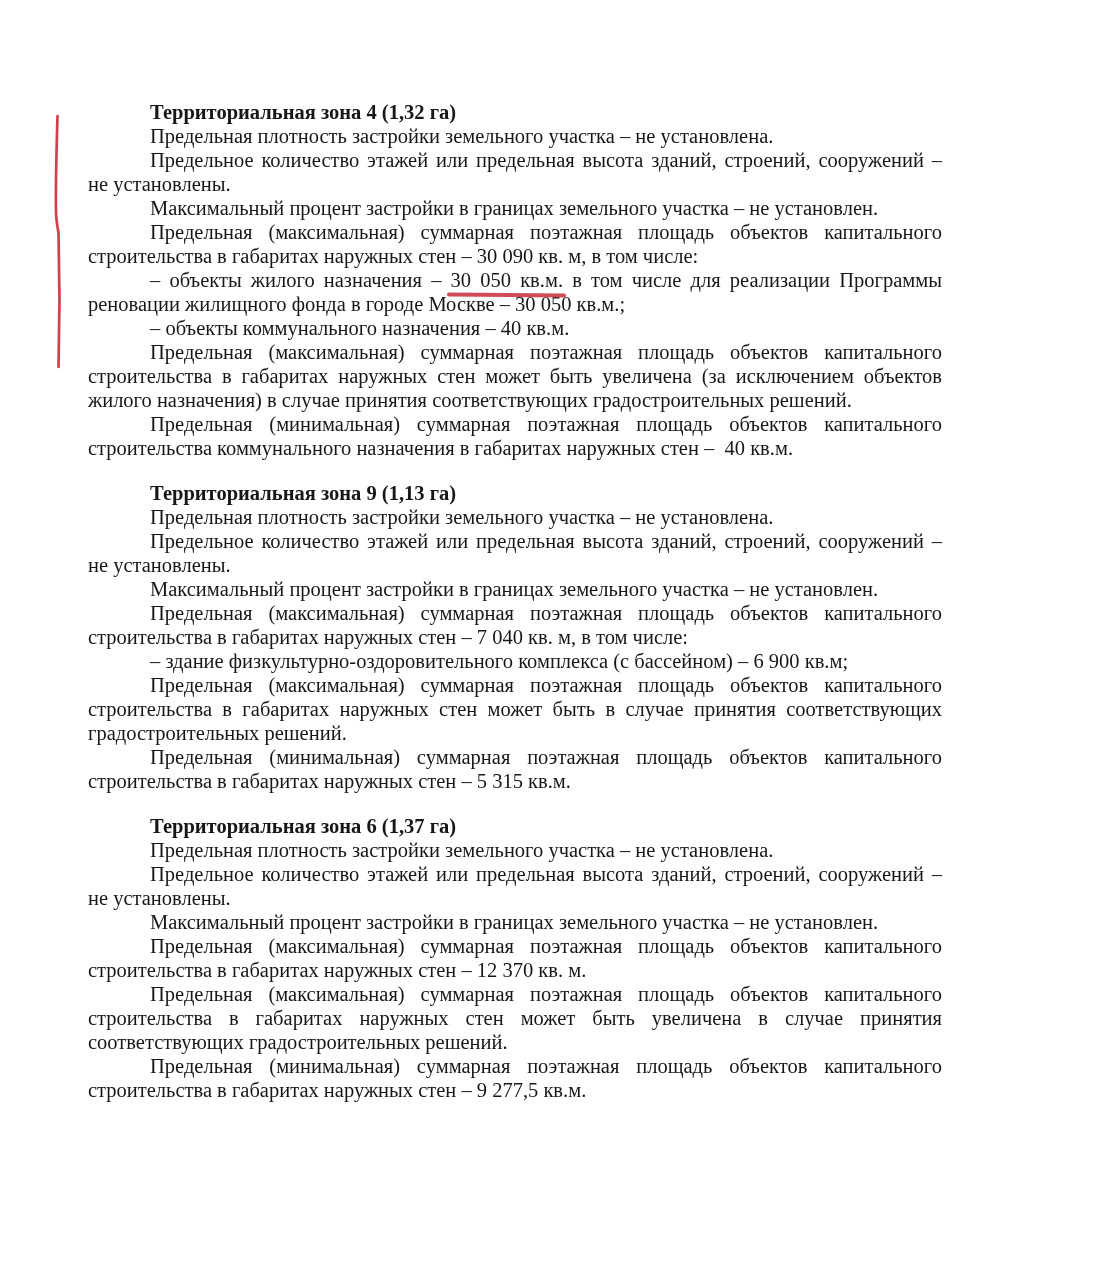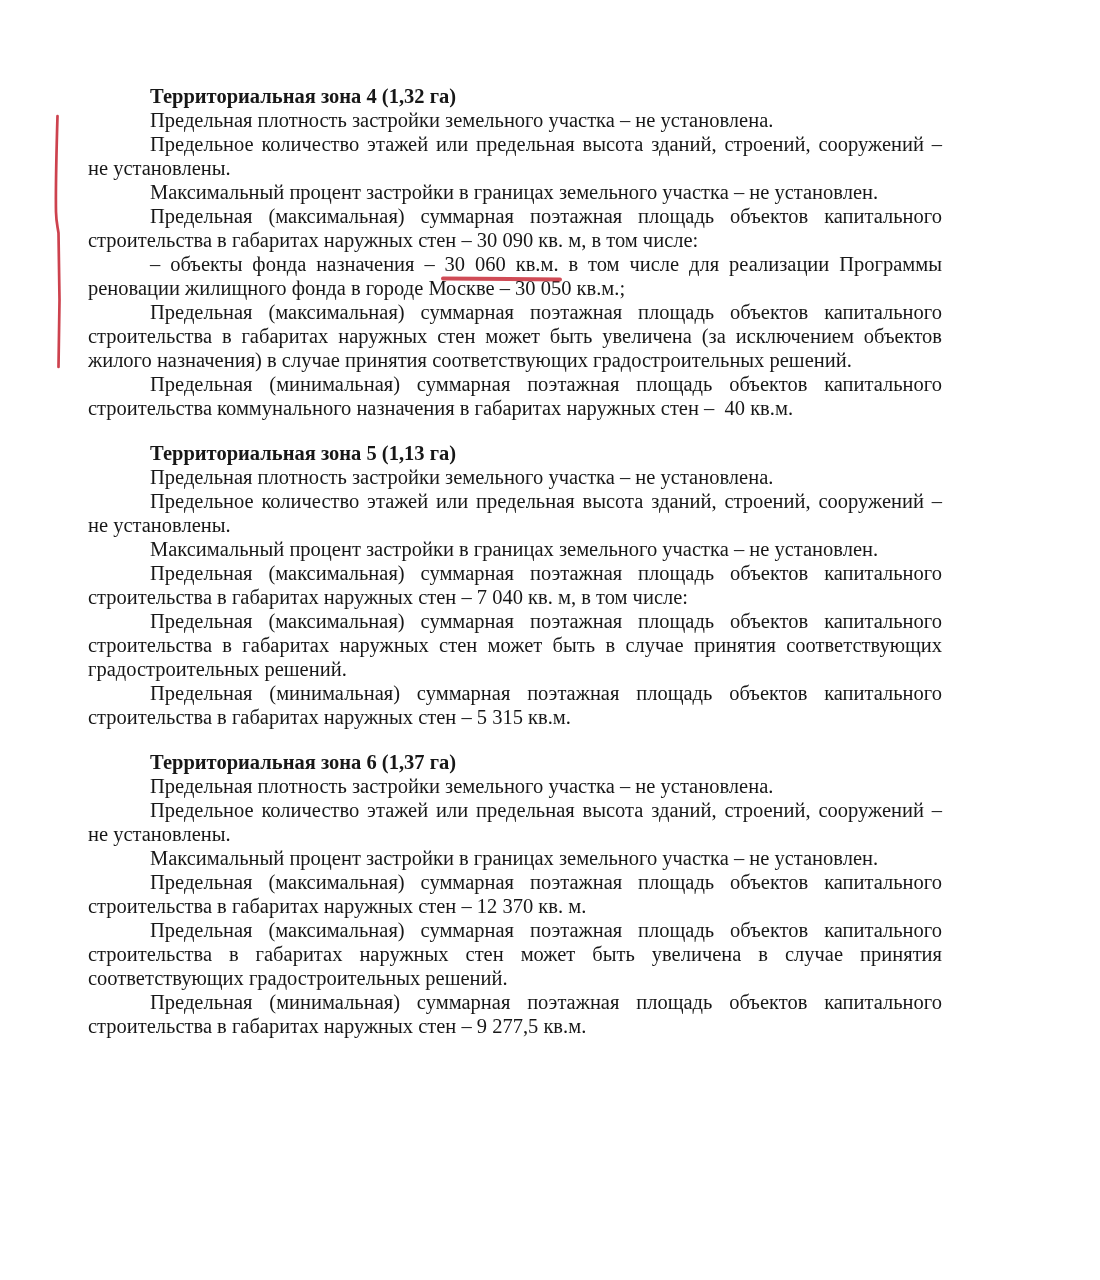--- a/index.html
+++ b/index.html
@@ -18,21 +18,21 @@
   .page {
     position: relative;
     width: 1100px;
     height: 1280px;
     background: var(--page-bg);
     overflow: hidden;
   }
   .doc-content {
     position: absolute;
     left: 88px;
-    top: 84px;
+    top: 100px;
     width: 854px;
     color: var(--text-color);
     font-size: 20.5px;
     line-height: 24px;
     text-align: justify;
   }
   .section { margin: 0; }
   .section + .section { margin-top: 21px; }
   .section-heading {
     font-weight: bold;
@@ -87,31 +87,33 @@
   </svg>
 
   <div class="doc-content">
 
     <div class="section">
       <p class="section-heading">Территориальная зона 4 (1,32 га)</p>
       <p class="para">Предельная плотность застройки земельного участка – не установлена.</p>
       <p class="para">Предельное количество этажей или предельная высота зданий, строений, сооружений – не установлены.</p>
       <p class="para">Максимальный процент застройки в границах земельного участка – не установлен.</p>
       <p class="para">Предельная (максимальная) суммарная поэтажная площадь объектов капитального строительства в габаритах наружных стен – 30 090 кв. м, в том числе:</p>
-      <p class="para"><span>– объекты фонда назначения – </span><span class="red-underline"><span>30 060 кв.м.</span></span><span> в том числе для реализации Программы реновации жилищного фонда в городе Москве – 30 050 кв.м.;</span></p>
+      <p class="para"><span>– объекты жилого назначения – </span><span class="red-underline"><span>30 050 кв.м.</span></span><span> в том числе для реализации Программы реновации жилищного фонда в городе Москве – 30 050 кв.м.;</span></p>
+      <p class="para">– объекты коммунального назначения – 40 кв.м.</p>
       <p class="para">Предельная (максимальная) суммарная поэтажная площадь объектов капитального строительства в габаритах наружных стен может быть увеличена (за исключением объектов жилого назначения) в случае принятия соответствующих градостроительных решений.</p>
       <p class="para">Предельная (минимальная) суммарная поэтажная площадь объектов капитального строительства коммунального назначения в габаритах наружных стен –&nbsp; 40 кв.м.</p>
     </div>
 
     <div class="section">
-      <p class="section-heading">Территориальная зона 5 (1,13 га)</p>
+      <p class="section-heading">Территориальная зона 9 (1,13 га)</p>
       <p class="para">Предельная плотность застройки земельного участка – не установлена.</p>
       <p class="para">Предельное количество этажей или предельная высота зданий, строений, сооружений – не установлены.</p>
       <p class="para">Максимальный процент застройки в границах земельного участка – не установлен.</p>
       <p class="para">Предельная (максимальная) суммарная поэтажная площадь объектов капитального строительства в габаритах наружных стен – 7 040 кв. м, в том числе:</p>
+      <p class="para">– здание физкультурно-оздоровительного комплекса (с бассейном) – 6 900 кв.м;</p>
       <p class="para">Предельная (максимальная) суммарная поэтажная площадь объектов капитального строительства в габаритах наружных стен может быть в случае принятия соответствующих градостроительных решений.</p>
       <p class="para">Предельная (минимальная) суммарная поэтажная площадь объектов капитального строительства в габаритах наружных стен – 5 315 кв.м.</p>
     </div>
 
     <div class="section">
       <p class="section-heading">Территориальная зона 6 (1,37 га)</p>
       <p class="para">Предельная плотность застройки земельного участка – не установлена.</p>
       <p class="para">Предельное количество этажей или предельная высота зданий, строений, сооружений – не установлены.</p>
       <p class="para">Максимальный процент застройки в границах земельного участка – не установлен.</p>
       <p class="para">Предельная (максимальная) суммарная поэтажная площадь объектов капитального строительства в габаритах наружных стен – 12 370 кв. м.</p>

